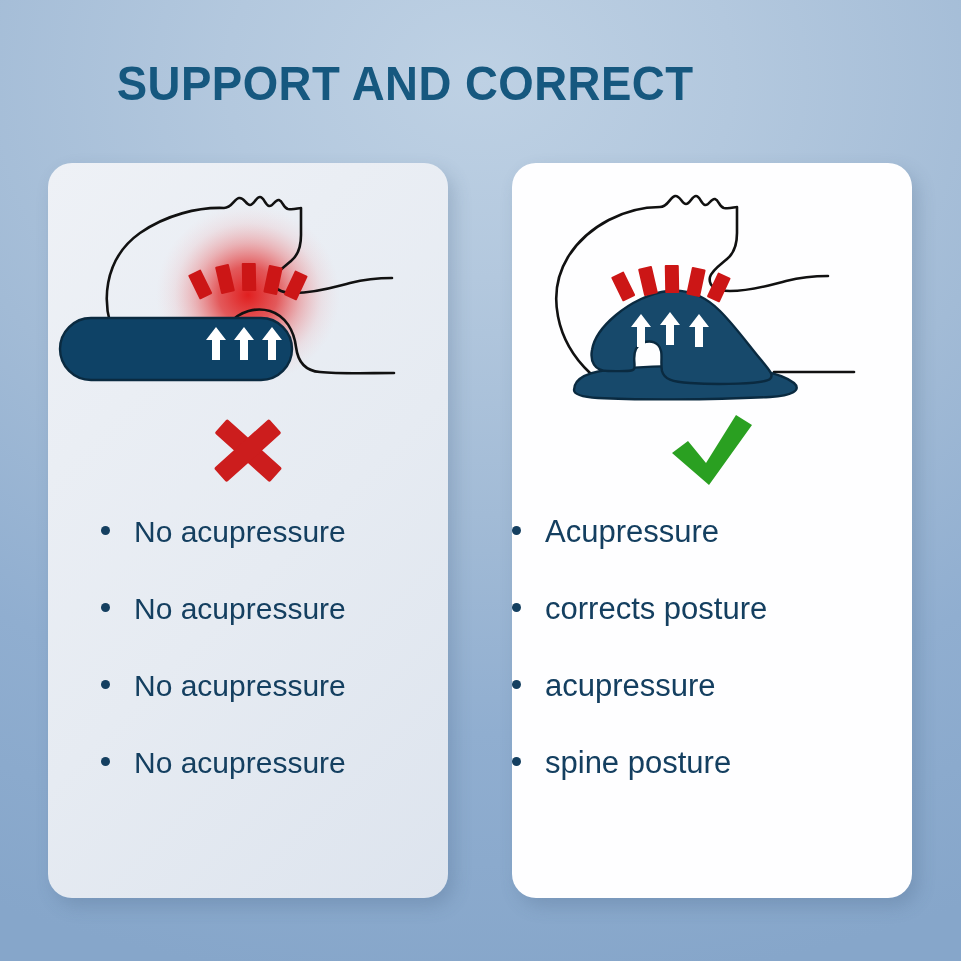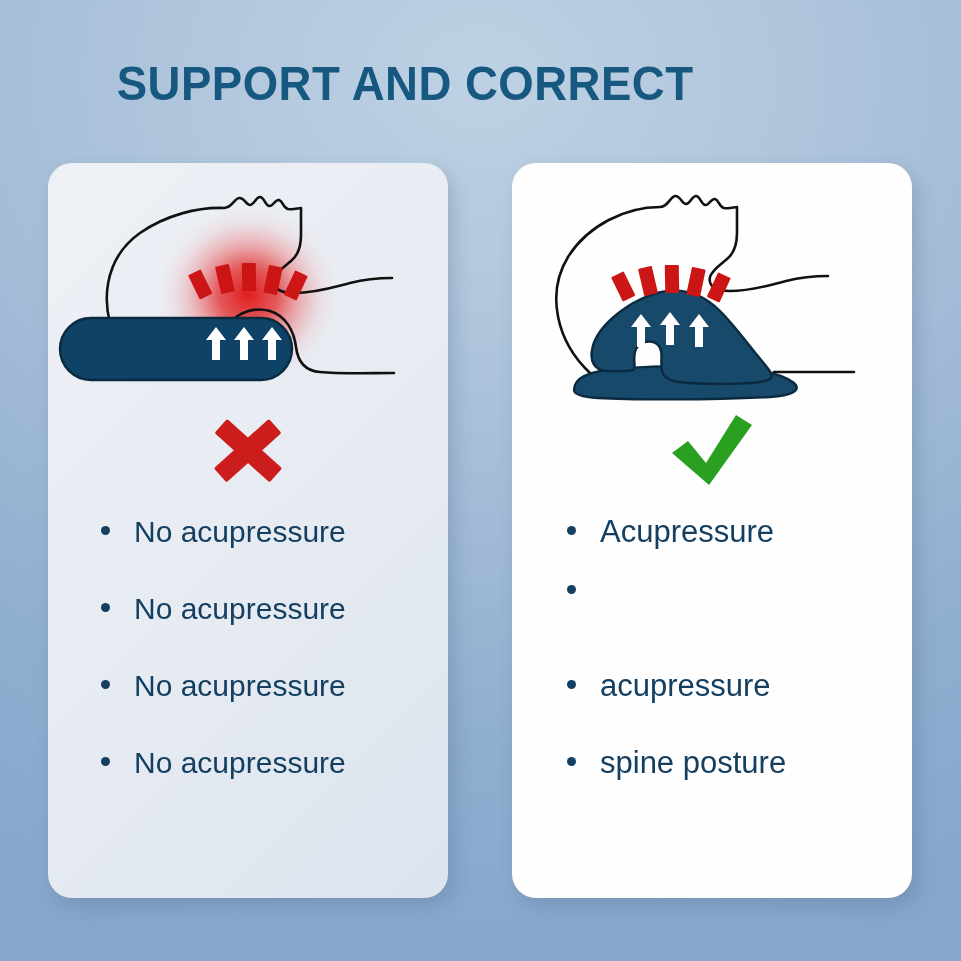--- a/index.html
+++ b/index.html
@@ -126,21 +126,21 @@
     font-size: 30px;
     line-height: 34px;
     color: #143f60;
     white-space: nowrap;
   }
 
   .card-left .features { left: 0; }
   .card-left .feature { padding-left: 53px; }
   .card-left .feature-label { margin-left: 24px; }
 
-  .card-right .feature { padding-left: 55px; }
+  .card-right .feature { }
   .card-right .feature-label { margin-left: 24px; font-size: 31px; }
 </style>
 </head>
 <body>
 
 <div class="poster">
 
   <div class="title-wrap">
     <span class="title">SUPPORT AND CORRECT</span>
   </div>
@@ -299,20 +299,21 @@
       </svg>
     </div>
 
     <ul class="features">
       <li class="feature">
         <span class="bullet"></span>
         <span class="feature-label">Acupressure</span>
       </li>
       <li class="feature">
         <span class="bullet"></span>
+        <span class="feature-label">corrects posture</span>
       </li>
       <li class="feature">
         <span class="bullet"></span>
         <span class="feature-label">acupressure</span>
       </li>
       <li class="feature">
         <span class="bullet"></span>
         <span class="feature-label">spine posture</span>
       </li>
     </ul>

